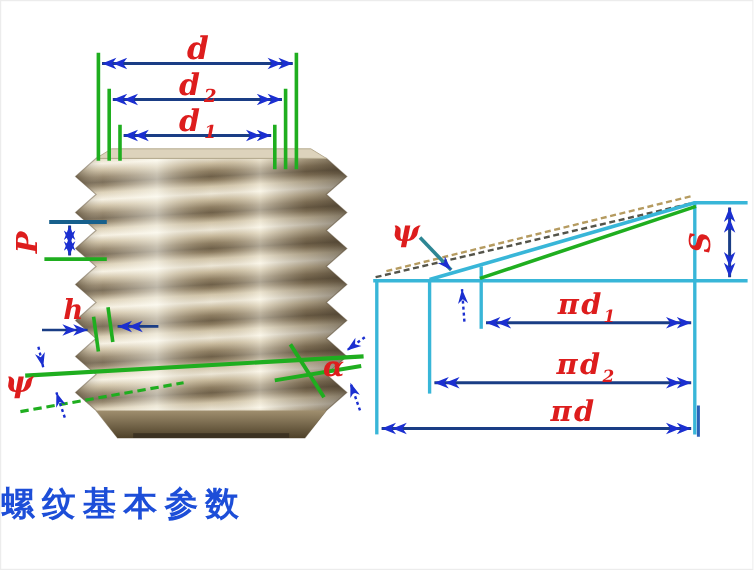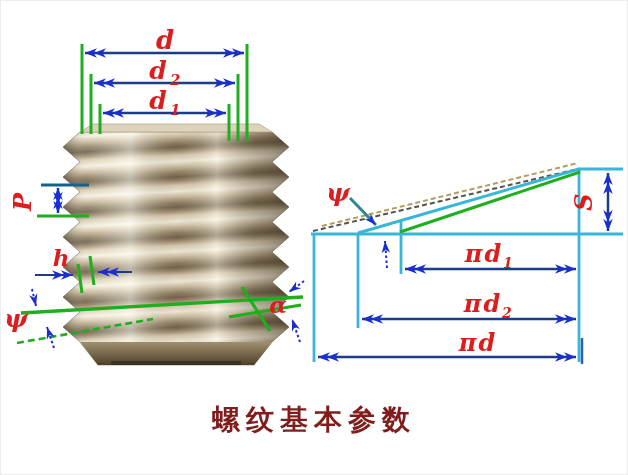--- a/index.html
+++ b/index.html
@@ -2,22 +2,22 @@
 <html><head>
 <meta charset="utf-8">
 <style>
   html,body{margin:0;padding:0;background:#fff;}
   .frame{
     position:relative;width:628px;height:475px;background:#ffffff;
     border:1px solid #ececec;box-sizing:border-box;overflow:hidden;
     font-family:"DejaVu Serif","Liberation Serif",serif;
   }
   .title{
-    position:absolute;left:0;right:0;top:400px;text-align:center;
-    font-size:28px;font-weight:bold;color:#7f1d1d;letter-spacing:6px;
+    position:absolute;left:0;right:0;top:400px;text-align:left;
+    font-size:28px;font-weight:bold;color:#1d4ed8;letter-spacing:6px;
   }
   svg text{font-family:"DejaVu Serif","Liberation Serif",serif;}
   .lbl{fill:#dd1d1d;font-weight:bold;font-style:italic;}
 </style>
 </head>
 <body>
 
 <div class="frame">
 
 <svg width="628" height="475" viewBox="0 0 628 475">

